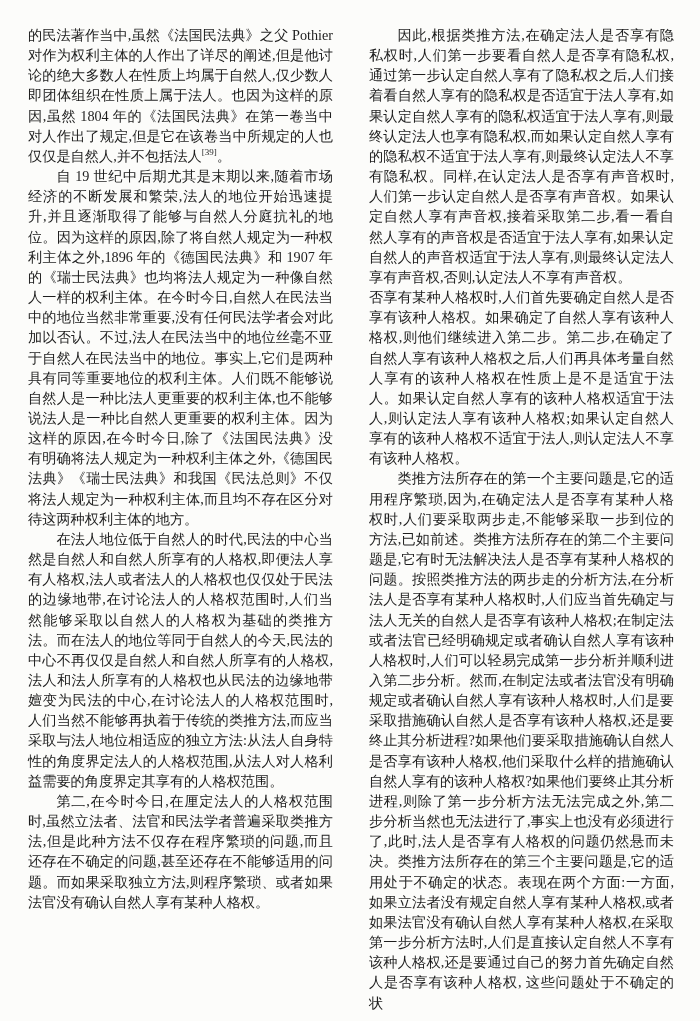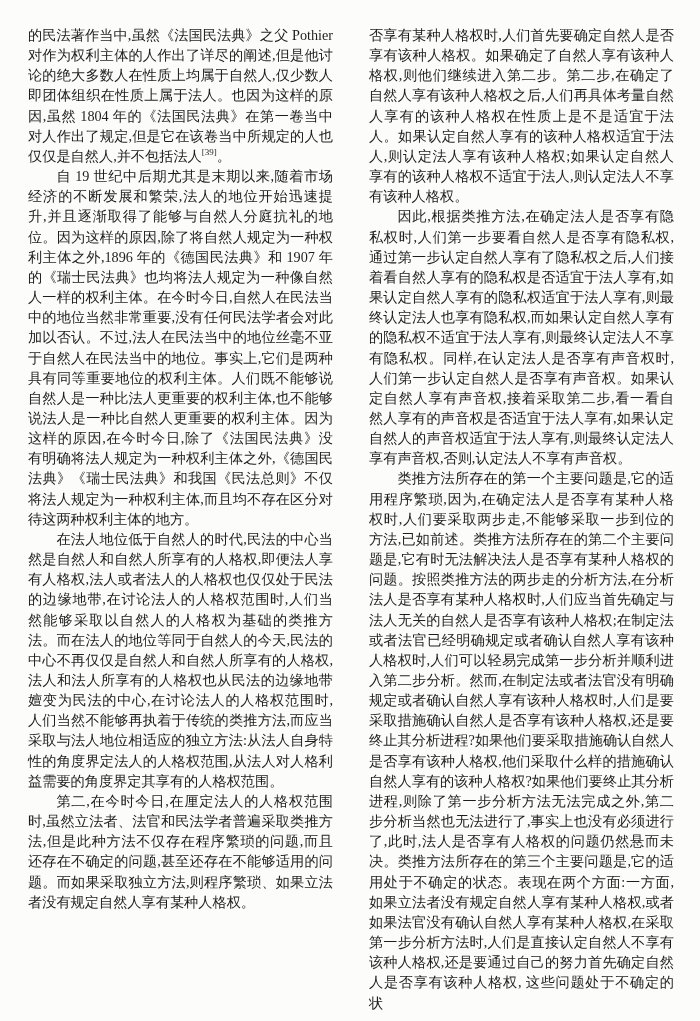--- a/index.html
+++ b/index.html
@@ -57,22 +57,22 @@
 </style>
 </head>
 <body>
 
 <div class="page">
   <div class="columns">
     <div class="col">
         <p class="para"><span>的民法著作当中,虽然《法国民法典》之父 Pothier 对作为权利主体的人作出了详尽的阐述,但是他讨论的绝大多数人在性质上均属于自然人,仅少数人即团体组织在性质上属于法人。也因为这样的原因,虽然 1804 年的《法国民法典》在第一卷当中对人作出了规定,但是它在该卷当中所规定的人也仅仅是自然人,并不包括法人</span><sup>[39]</sup><span>。</span></p>
         <p class="para indent"><span>自 19 世纪中后期尤其是末期以来,随着市场经济的不断发展和繁荣,法人的地位开始迅速提升,并且逐渐取得了能够与自然人分庭抗礼的地位。因为这样的原因,除了将自然人规定为一种权利主体之外,1896 年的《德国民法典》和 1907 年的《瑞士民法典》也均将法人规定为一种像自然人一样的权利主体。在今时今日,自然人在民法当中的地位当然非常重要,没有任何民法学者会对此加以否认。不过,法人在民法当中的地位丝毫不亚于自然人在民法当中的地位。事实上,它们是两种具有同等重要地位的权利主体。人们既不能够说自然人是一种比法人更重要的权利主体,也不能够说法人是一种比自然人更重要的权利主体。因为这样的原因,在今时今日,除了《法国民法典》没有明确将法人规定为一种权利主体之外,《德国民法典》《瑞士民法典》和我国《民法总则》不仅将法人规定为一种权利主体,而且均不存在区分对待这两种权利主体的地方。</span></p>
         <p class="para indent"><span>在法人地位低于自然人的时代,民法的中心当然是自然人和自然人所享有的人格权,即便法人享有人格权,法人或者法人的人格权也仅仅处于民法的边缘地带,在讨论法人的人格权范围时,人们当然能够采取以自然人的人格权为基础的类推方法。而在法人的地位等同于自然人的今天,民法的中心不再仅仅是自然人和自然人所享有的人格权,法人和法人所享有的人格权也从民法的边缘地带嬗变为民法的中心,在讨论法人的人格权范围时,人们当然不能够再执着于传统的类推方法,而应当采取与法人地位相适应的独立方法:从法人自身特性的角度界定法人的人格权范围,从法人对人格利益需要的角度界定其享有的人格权范围。</span></p>
-        <p class="para indent"><span>第二,在今时今日,在厘定法人的人格权范围时,虽然立法者、法官和民法学者普遍采取类推方法,但是此种方法不仅存在程序繁琐的问题,而且还存在不确定的问题,甚至还存在不能够适用的问题。而如果采取独立方法,则程序繁琐、如果立法者没有规定自然人享有某种人格权。</span></p>
+        <p class="para indent"><span>第二,在今时今日,在厘定法人的人格权范围时,虽然立法者、法官和民法学者普遍采取类推方法,但是此种方法不仅存在程序繁琐的问题,而且还存在不确定的问题,甚至还存在不能够适用的问题。而如果采取独立方法,则程序繁琐、或者如果法官没有确认自然人享有某种人格权。</span></p>
       </div>
     <div class="col">
+        <p class="para indent"><span>因此,根据类推方法,在确定法人是否享有隐私权时,人们第一步要看自然人是否享有隐私权,通过第一步认定自然人享有了隐私权之后,人们接着看自然人享有的隐私权是否适宜于法人享有,如果认定自然人享有的隐私权适宜于法人享有,则最终认定法人也享有隐私权,而如果认定自然人享有的隐私权不适宜于法人享有,则最终认定法人不享有隐私权。同样,在认定法人是否享有声音权时,人们第一步认定自然人是否享有声音权。如果认定自然人享有声音权,接着采取第二步,看一看自然人享有的声音权是否适宜于法人享有,如果认定自然人的声音权适宜于法人享有,则最终认定法人享有声音权,否则,认定法人不享有声音权。</span></p>
         <p class="para"><span>否享有某种人格权时,人们首先要确定自然人是否享有该种人格权。如果确定了自然人享有该种人格权,则他们继续进入第二步。第二步,在确定了自然人享有该种人格权之后,人们再具体考量自然人享有的该种人格权在性质上是不是适宜于法人。如果认定自然人享有的该种人格权适宜于法人,则认定法人享有该种人格权;如果认定自然人享有的该种人格权不适宜于法人,则认定法人不享有该种人格权。</span></p>
-        <p class="para indent"><span>因此,根据类推方法,在确定法人是否享有隐私权时,人们第一步要看自然人是否享有隐私权,通过第一步认定自然人享有了隐私权之后,人们接着看自然人享有的隐私权是否适宜于法人享有,如果认定自然人享有的隐私权适宜于法人享有,则最终认定法人也享有隐私权,而如果认定自然人享有的隐私权不适宜于法人享有,则最终认定法人不享有隐私权。同样,在认定法人是否享有声音权时,人们第一步认定自然人是否享有声音权。如果认定自然人享有声音权,接着采取第二步,看一看自然人享有的声音权是否适宜于法人享有,如果认定自然人的声音权适宜于法人享有,则最终认定法人享有声音权,否则,认定法人不享有声音权。</span></p>
         <p class="para indent"><span>类推方法所存在的第一个主要问题是,它的适用程序繁琐,因为,在确定法人是否享有某种人格权时,人们要采取两步走,不能够采取一步到位的方法,已如前述。类推方法所存在的第二个主要问题是,它有时无法解决法人是否享有某种人格权的问题。按照类推方法的两步走的分析方法,在分析法人是否享有某种人格权时,人们应当首先确定与法人无关的自然人是否享有该种人格权;在制定法或者法官已经明确规定或者确认自然人享有该种人格权时,人们可以轻易完成第一步分析并顺利进入第二步分析。然而,在制定法或者法官没有明确规定或者确认自然人享有该种人格权时,人们是要采取措施确认自然人是否享有该种人格权,还是要终止其分析进程?如果他们要采取措施确认自然人是否享有该种人格权,他们采取什么样的措施确认自然人享有的该种人格权?如果他们要终止其分析进程,则除了第一步分析方法无法完成之外,第二步分析当然也无法进行了,事实上也没有必须进行了,此时,法人是否享有人格权的问题仍然悬而未决。类推方法所存在的第三个主要问题是,它的适用处于不确定的状态。表现在两个方面:一方面,如果立法者没有规定自然人享有某种人格权,或者如果法官没有确认自然人享有某种人格权,在采取第一步分析方法时,人们是直接认定自然人不享有该种人格权,还是要通过自己的努力首先确定自然人是否享有该种人格权, 这些问题处于不确定的状</span></p>
       </div>
   </div>
   <div class="page-number">48</div>
 </div>
 
 </body></html>

